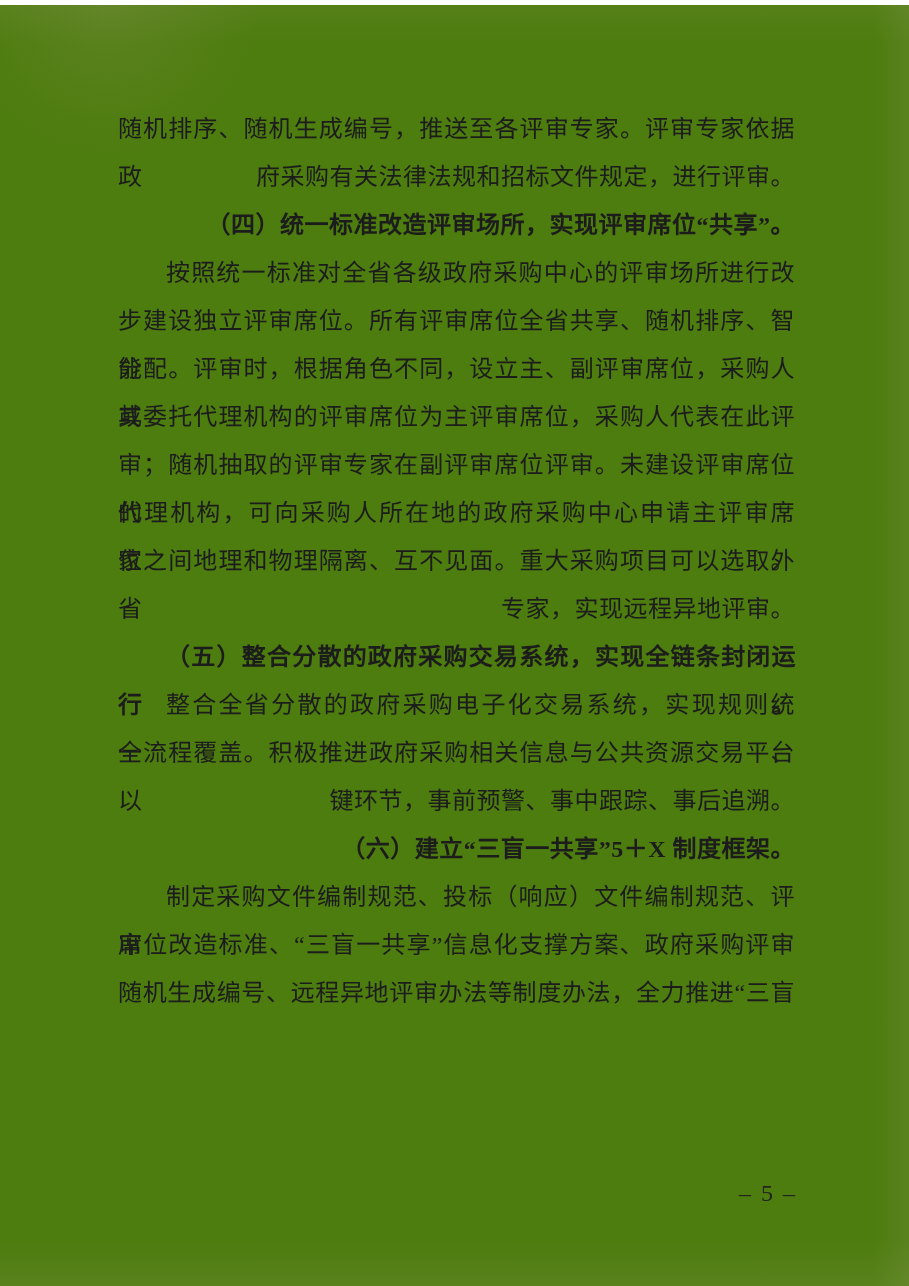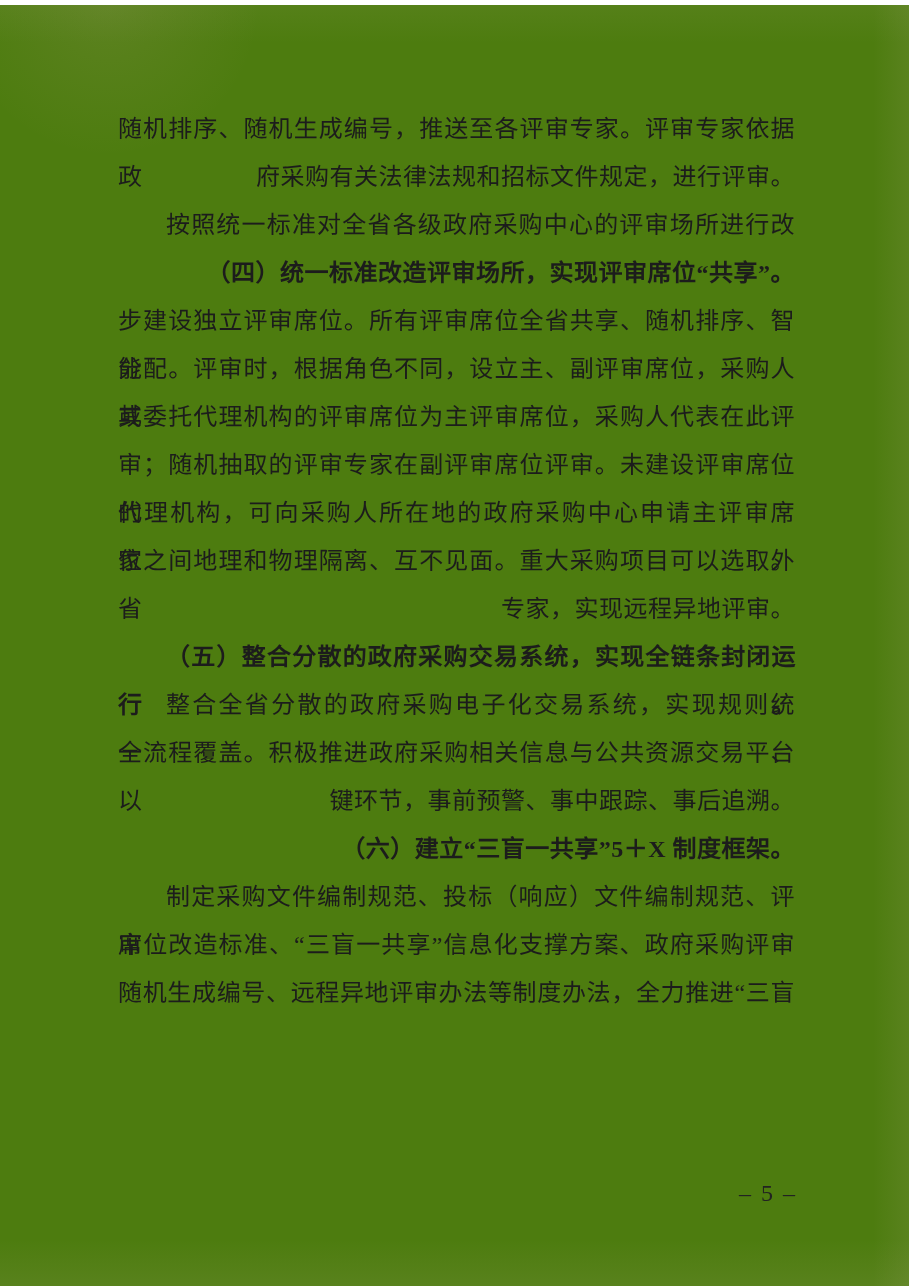--- a/index.html
+++ b/index.html
@@ -69,22 +69,22 @@
 </style>
 </head>
 <body>
 
 <div class="page">
   <div class="scan-artifacts"></div>
 
   <div class="content">
     <div class="line fill">随机排序、随机生成编号，推送至各评审专家。评审专家依据政</div>
     <div class="line">府采购有关法律法规和招标文件规定，进行评审。</div>
+    <div class="line heading indent">（四）统一标准改造评审场所，实现评审席位“共享”。</div>
     <div class="line fill indent">按照统一标准对全省各级政府采购中心的评审场所进行改</div>
-    <div class="line heading indent">（四）统一标准改造评审场所，实现评审席位“共享”。</div>
     <div class="line fill">步建设独立评审席位。所有评审席位全省共享、随机排序、智能</div>
     <div class="line fill">分配。评审时，根据角色不同，设立主、副评审席位，采购人或</div>
     <div class="line fill">其委托代理机构的评审席位为主评审席位，采购人代表在此评</div>
     <div class="line fill">审；随机抽取的评审专家在副评审席位评审。未建设评审席位的</div>
     <div class="line fill">代理机构，可向采购人所在地的政府采购中心申请主评审席位。</div>
     <div class="line fill">家之间地理和物理隔离、互不见面。重大采购项目可以选取外省</div>
     <div class="line">专家，实现远程异地评审。</div>
     <div class="line heading indent fill tight">（五）整合分散的政府采购交易系统，实现全链条封闭运行。</div>
     <div class="line fill indent">整合全省分散的政府采购电子化交易系统，实现规则统一、</div>
     <div class="line fill">全流程覆盖。积极推进政府采购相关信息与公共资源交易平台以</div>

